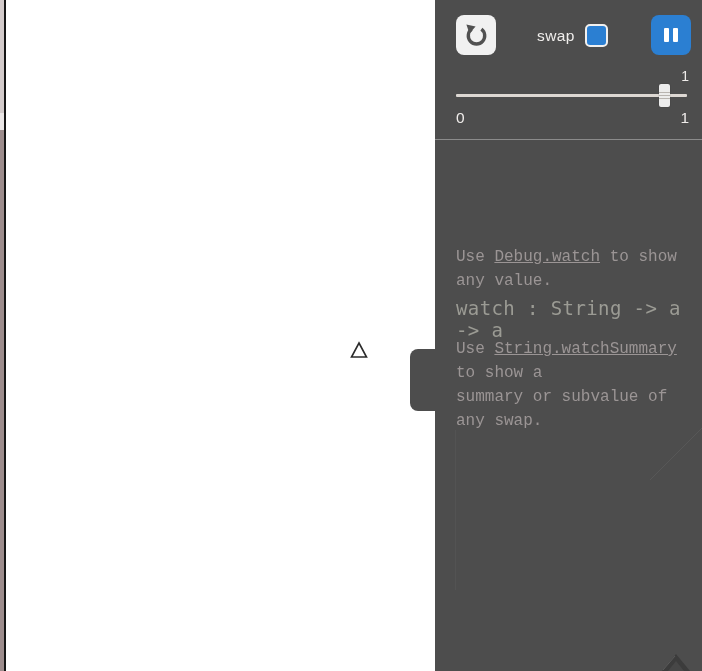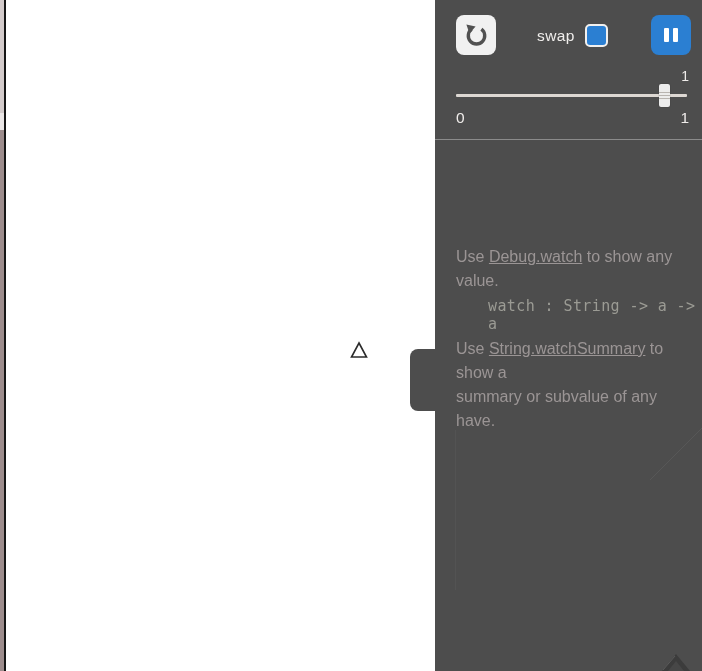--- a/index.html
+++ b/index.html
@@ -65,28 +65,28 @@
 
   .divider{position:absolute;left:0;top:139px;width:267px;height:1px;background:#8b8b8b;}
 
   
   .watches-heading{
     position:absolute;left:21px;top:166px;width:200px;
     font-size:17.5px;font-weight:bold;line-height:28px;letter-spacing:.3px;color:#8f8a8a;
   }
   .para{
     position:absolute;left:21px;width:225px;
-    font-size:16px;line-height:24px;color:#9b9595;
+    font-size:16px;line-height:24px;color:#9b9595;font-family:Liberation Mono, monospace;
   }
   .para-1{top:245px;}
   .para-2{top:337px;}
   .para a{color:#9b9595;text-decoration:underline;cursor:pointer;}
   .code-line{
     position:absolute;left:21px;top:297px;
-    font-family:"DejaVu Sans Mono",monospace;font-size:15px;letter-spacing:.4px;color:#9b9b94;margin-left:32px;
+    font-family:"DejaVu Sans Mono",monospace;font-size:19px;letter-spacing:.4px;color:#9b9b94;
   }
 
   
   .wm-line-1{position:absolute;right:0;top:428px;width:52px;height:52px;
     background:linear-gradient(135deg,transparent 49%,#575757 50%,transparent 51%);}
   .wm-line-2{position:absolute;left:20px;top:430px;width:1px;height:160px;background:#535353;}
   .wm-corner{position:absolute;right:10px;bottom:0;width:32px;height:18px;}
 </style>
 </head>
 <body>
@@ -135,21 +135,21 @@
 
 
   <div class="para para-1">
     <span>Use </span><a>Debug.watch</a><span> to show any value.</span>
   </div>
 
   <div class="code-line">watch : String -&gt; a -&gt; a</div>
 
   <div class="para para-2">
     <span>Use </span><a>String.watchSummary</a><span> to show a</span>
-    <div>summary or subvalue of any have.</div>
+    <div>summary or subvalue of any swap.</div>
   </div>
 
   <div class="wm-line-1"></div>
   <div class="wm-line-2"></div>
   <svg class="wm-corner" viewBox="0 0 32 18">
     <polygon points="2,18 16,1 30,18" fill="#3c3c3c"></polygon>
     <polygon points="8,18 16,8 24,18" fill="#474747"></polygon>
     <line x1="3" y1="17" x2="15" y2="3" stroke="#5a5a5a" stroke-width="1"></line>
   </svg>
 

